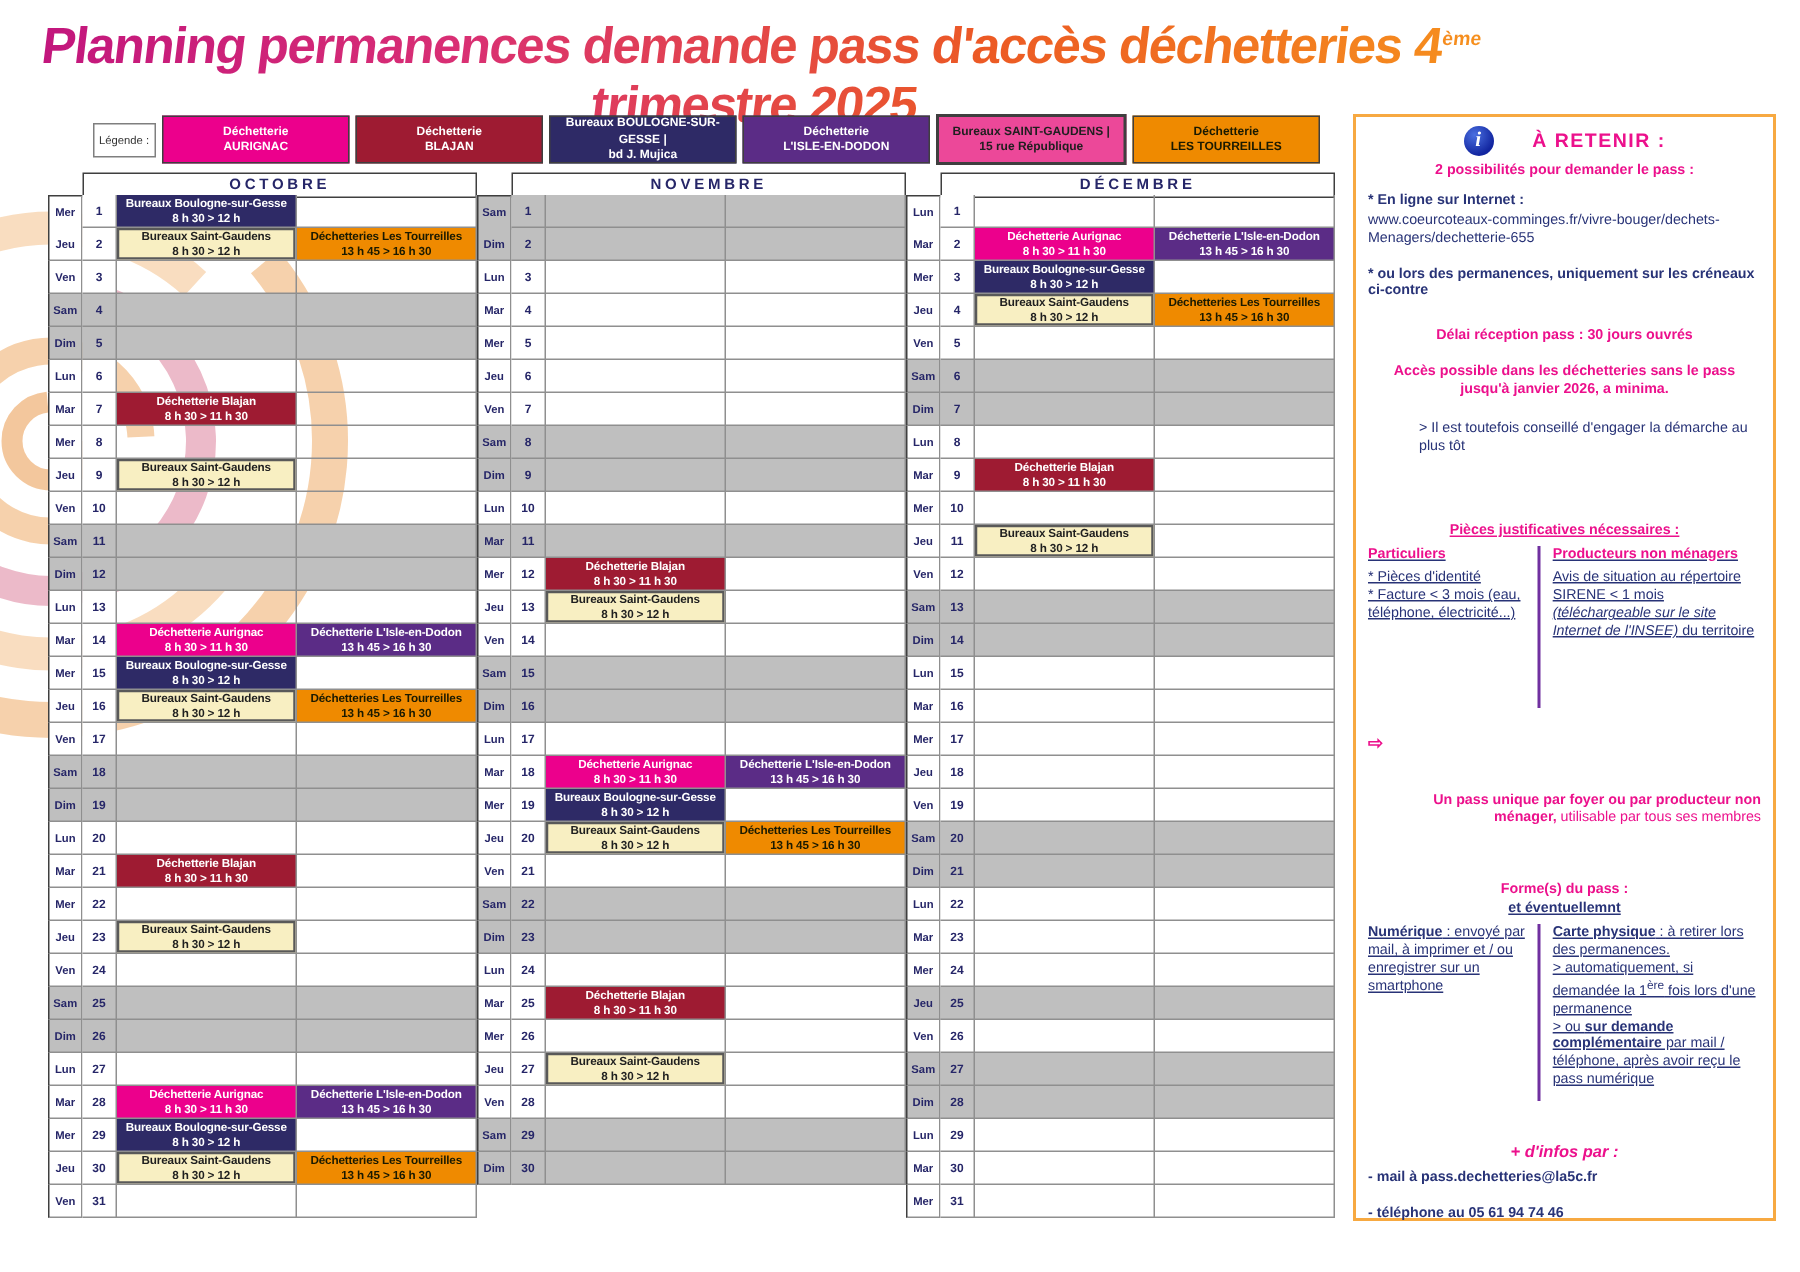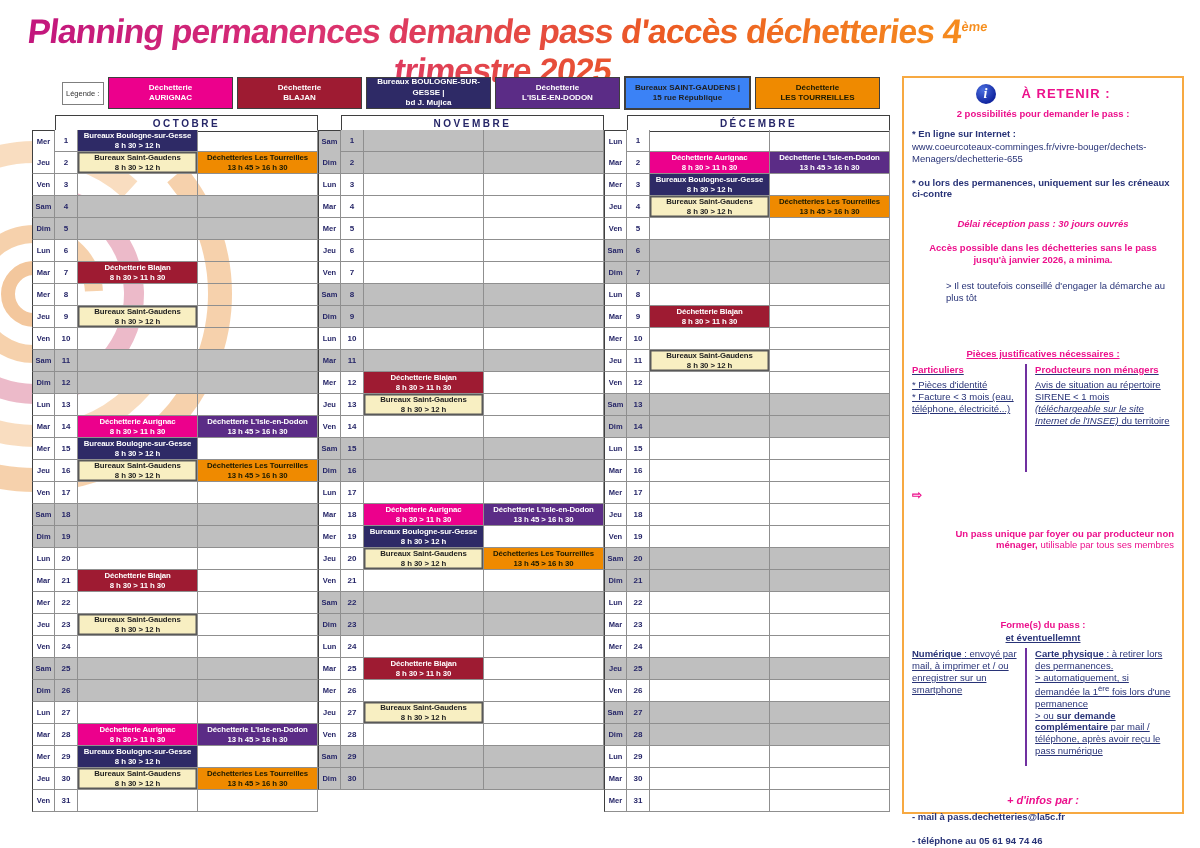--- a/index.html
+++ b/index.html
@@ -51,34 +51,34 @@
   .info-icon{width:20px;height:20px;border-radius:50%;flex:0 0 auto;
     background:radial-gradient(circle at 35% 30%,#4a6fe0,#1226a0 70%);
     color:#fff;font-family:"Liberation Serif",serif;font-style:italic;font-weight:bold;
     font-size:14px;text-align:center;line-height:20px;}
   .p-title{color:#ec108c;font-weight:bold;font-size:13px;letter-spacing:1px;}
   .bold{font-weight:bold;}
   .p-intro{margin-top:4px;font-weight:bold;color:#ec108c;text-align:center;font-size:9.5px;}
   .p-online{margin-top:8px;font-weight:bold;}
   .p-url{margin-top:1px;}
   .p-onsite{margin-top:12px;font-weight:bold;}
-  .p-delay{margin-top:18px;text-align:center;font-weight:bold;color:#ec108c;font-style:italic;}
+  .p-delay{margin-top:18px;text-align:center;font-weight:bold;color:#ec108c;}
   .p-access{margin-top:12px;text-align:center;font-weight:bold;color:#ec108c;}
   .p-tol{margin-top:14px;}
   .p-advice{margin-top:14px;margin-left:34px;}
   .p-docs-title{margin-top:44px;text-align:center;font-weight:bold;color:#ec108c;text-decoration:underline;}
   .two-col{display:flex;margin-top:4px;text-decoration:underline;}
   .col-l{width:44%;padding-right:4px;}
   .col-r{width:56%;padding-left:8px;border-left:2px solid #7030a0;}
   .col-title{color:#ec108c;font-weight:bold;margin-bottom:4px;}
   .docs-cols{min-height:108px;}
   .p-unique{margin-top:16px;display:flex;}
   .p-unique .arrow{color:#ec108c;font-weight:bold;font-size:12px;flex:0 0 24px;}
   .p-unique .txt{color:#ec108c;text-align:right;flex:1;margin-top:40px;}
-  .p-form-title{margin-top:68px;text-align:center;font-weight:bold;color:#ec108c;}
+  .p-form-title{margin-top:36px;text-align:center;font-weight:bold;color:#ec108c;}
   .p-form-sub{margin-top:1px;text-align:center;font-weight:bold;text-decoration:underline;}
   .form-cols{min-height:118px;}
   .p-infos{margin-top:28px;text-align:center;color:#ec108c;font-weight:bold;font-style:italic;font-size:11px;}
   .p-mail{margin-top:3px;font-weight:bold;}
   .p-phone{margin-top:12px;font-weight:bold;}
   .italic{font-style:italic;}
 </style>
 </head>
 <body>
 
@@ -107,21 +107,21 @@
         <div>BLAJAN</div>
       </div>
       <div class="legend-item" style="background: rgb(46, 42, 102); color: rgb(255, 255, 255);">
         <div>Bureaux BOULOGNE-SUR-GESSE |</div>
         <div>bd J. Mujica</div>
       </div>
       <div class="legend-item" style="background: rgb(91, 44, 134); color: rgb(255, 255, 255);">
         <div>Déchetterie</div>
         <div>L'ISLE-EN-DODON</div>
       </div>
-      <div class="legend-item bordered" style="background: #3b82f6; color: rgb(31, 31, 31);">
+      <div class="legend-item bordered" style="background: #ec4899; color: rgb(31, 31, 31);">
         <div>Bureaux SAINT-GAUDENS |</div>
         <div>15 rue République</div>
       </div>
       <div class="legend-item" style="background: rgb(239, 138, 0); color: rgb(26, 26, 0);">
         <div>Déchetterie</div>
         <div>LES TOURREILLES</div>
       </div>
     </div>
 
   <div id="calendar">

